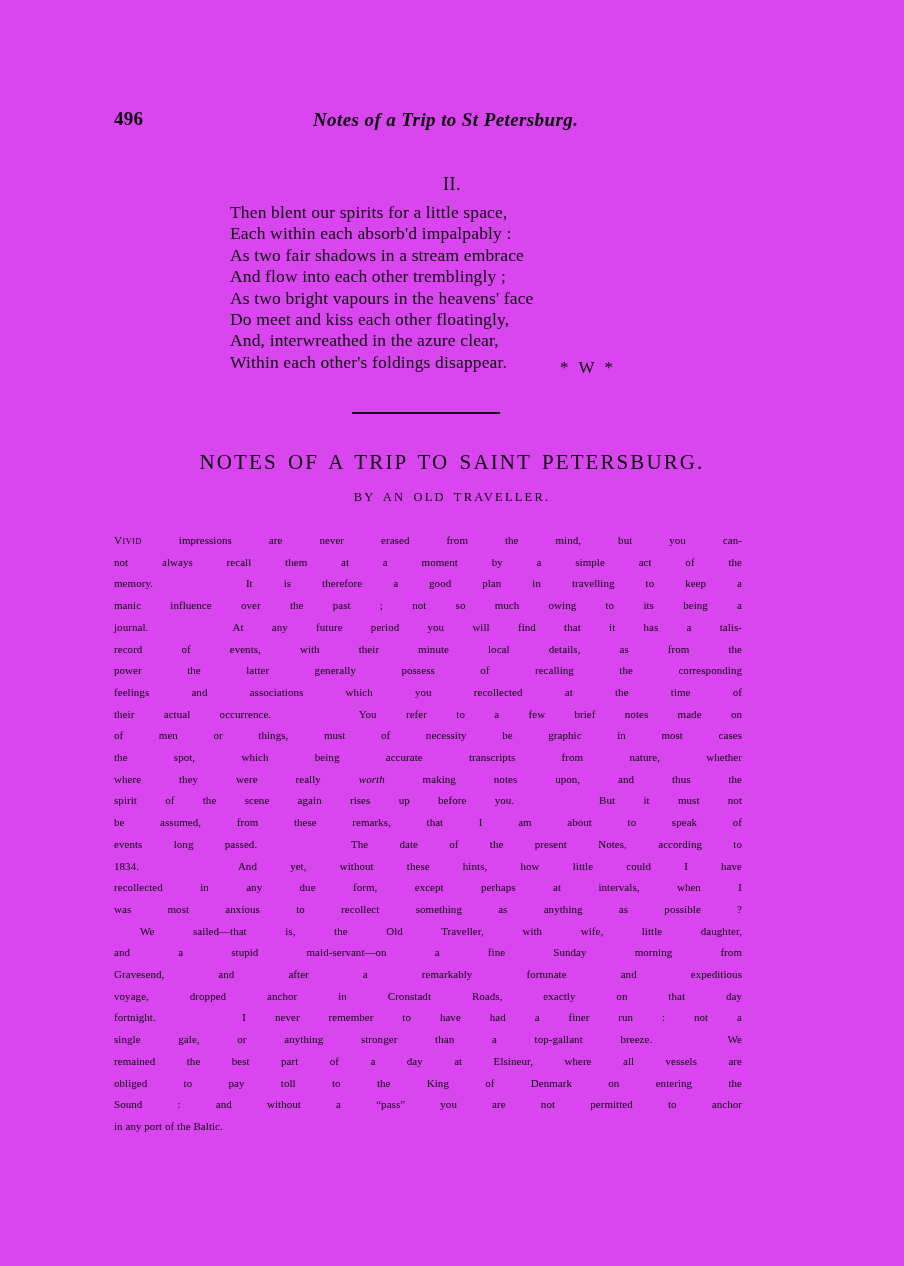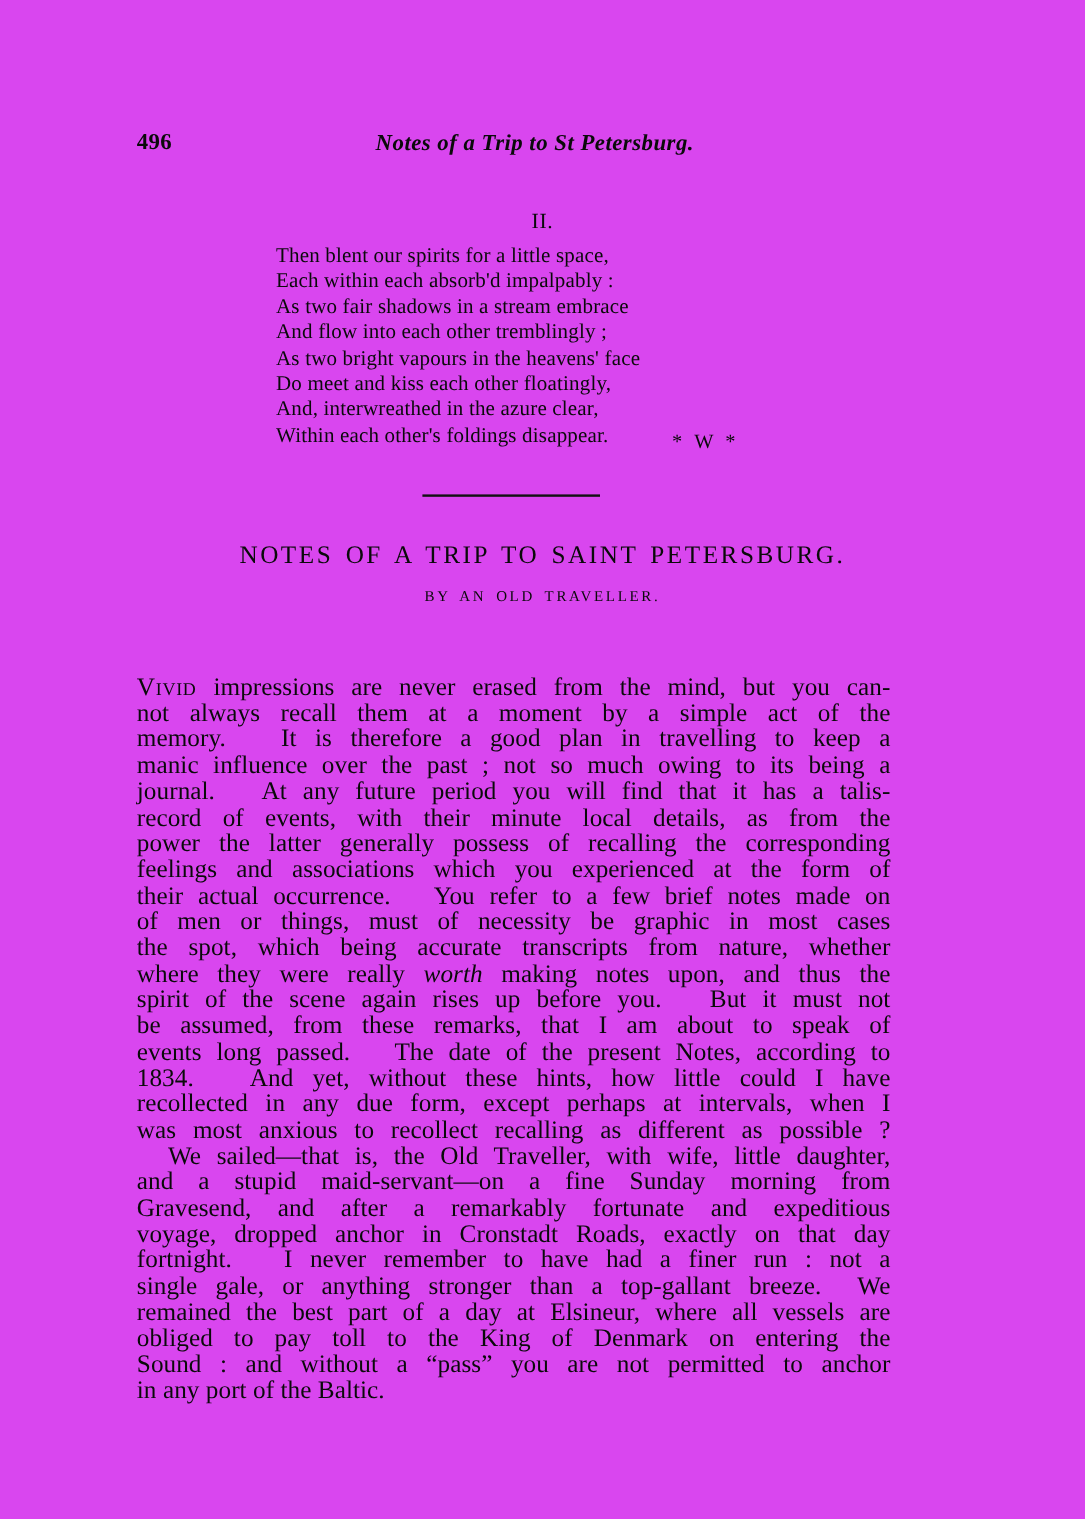--- a/index.html
+++ b/index.html
@@ -102,24 +102,24 @@
     width: 904px;
     text-align: center;
     font-size: 12.5px;
     letter-spacing: 2.2px;
     word-spacing: 3px;
   }
 
   
   .body-text {
     position: absolute;
-    top: 562px;
+    top: 530px;
     left: 114px;
     width: 628px;
-    font-size: 21px;
+    font-size: 11px;
     line-height: 21.7px;
     letter-spacing: 0.05px;
   }
   .body-text .para-line {
     white-space: pre-wrap;
     text-align: justify;
     text-align-last: justify;
   }
   .body-text .para-line.last {
     text-align: left;
@@ -168,31 +168,31 @@
 
   <div class="body-text">
 
     <div class="para-line"><span class="smallcap-lead">Vivid</span><span> impressions are never erased from the mind, but you can-</span></div>
     <div class="para-line">not always recall them at a moment by a simple act of the</div>
     <div class="para-line">memory.   It is therefore a good plan in travelling to keep a</div>
     <div class="para-line">manic influence over the past ; not so much owing to its being a</div>
     <div class="para-line">journal.   At any future period you will find that it has a talis-</div>
     <div class="para-line">record of events, with their minute local details, as from the</div>
     <div class="para-line">power the latter generally possess of recalling the corresponding</div>
-    <div class="para-line">feelings and associations which you experienced at the form of</div>
+    <div class="para-line">feelings and associations which you recollected at the time of</div>
     <div class="para-line">their actual occurrence.   You refer to a few brief notes made on</div>
     <div class="para-line">of men or things, must of necessity be graphic in most cases</div>
     <div class="para-line">the spot, which being accurate transcripts from nature, whether</div>
     <div class="para-line"><span>where they were really </span><span class="ital">worth</span><span> making notes upon, and thus the</span></div>
     <div class="para-line">spirit of the scene again rises up before you.   But it must not</div>
     <div class="para-line">be assumed, from these remarks, that I am about to speak of</div>
     <div class="para-line">events long passed.   The date of the present Notes, according to</div>
     <div class="para-line">1834.   And yet, without these hints, how little could I have</div>
     <div class="para-line">recollected in any due form, except perhaps at intervals, when I</div>
-    <div class="para-line">was most anxious to recollect recalling as different as possible ?</div>
+    <div class="para-line">was most anxious to recollect something as anything as possible ?</div>
 
     <div class="para-line indent">We sailed—that is, the Old Traveller, with wife, little daughter,</div>
     <div class="para-line">and a stupid maid-servant—on a fine Sunday morning from</div>
     <div class="para-line">Gravesend, and after a remarkably fortunate and expeditious</div>
     <div class="para-line">voyage, dropped anchor in Cronstadt Roads, exactly on that day</div>
     <div class="para-line">fortnight.   I never remember to have had a finer run : not a</div>
     <div class="para-line">single gale, or anything stronger than a top-gallant breeze.  We</div>
     <div class="para-line">remained the best part of a day at Elsineur, where all vessels are</div>
     <div class="para-line">obliged to pay toll to the King of Denmark on entering the</div>
     <div class="para-line">Sound : and without a “pass” you are not permitted to anchor</div>

